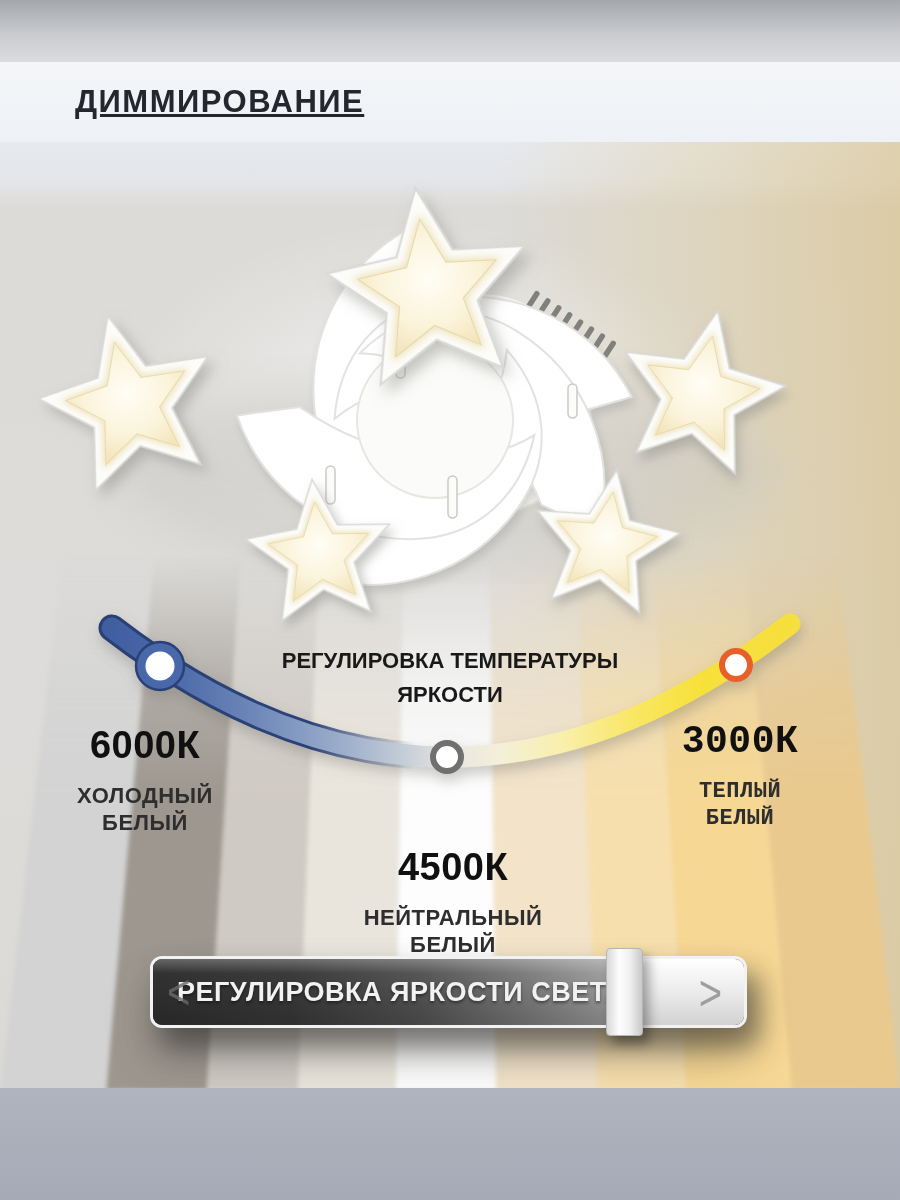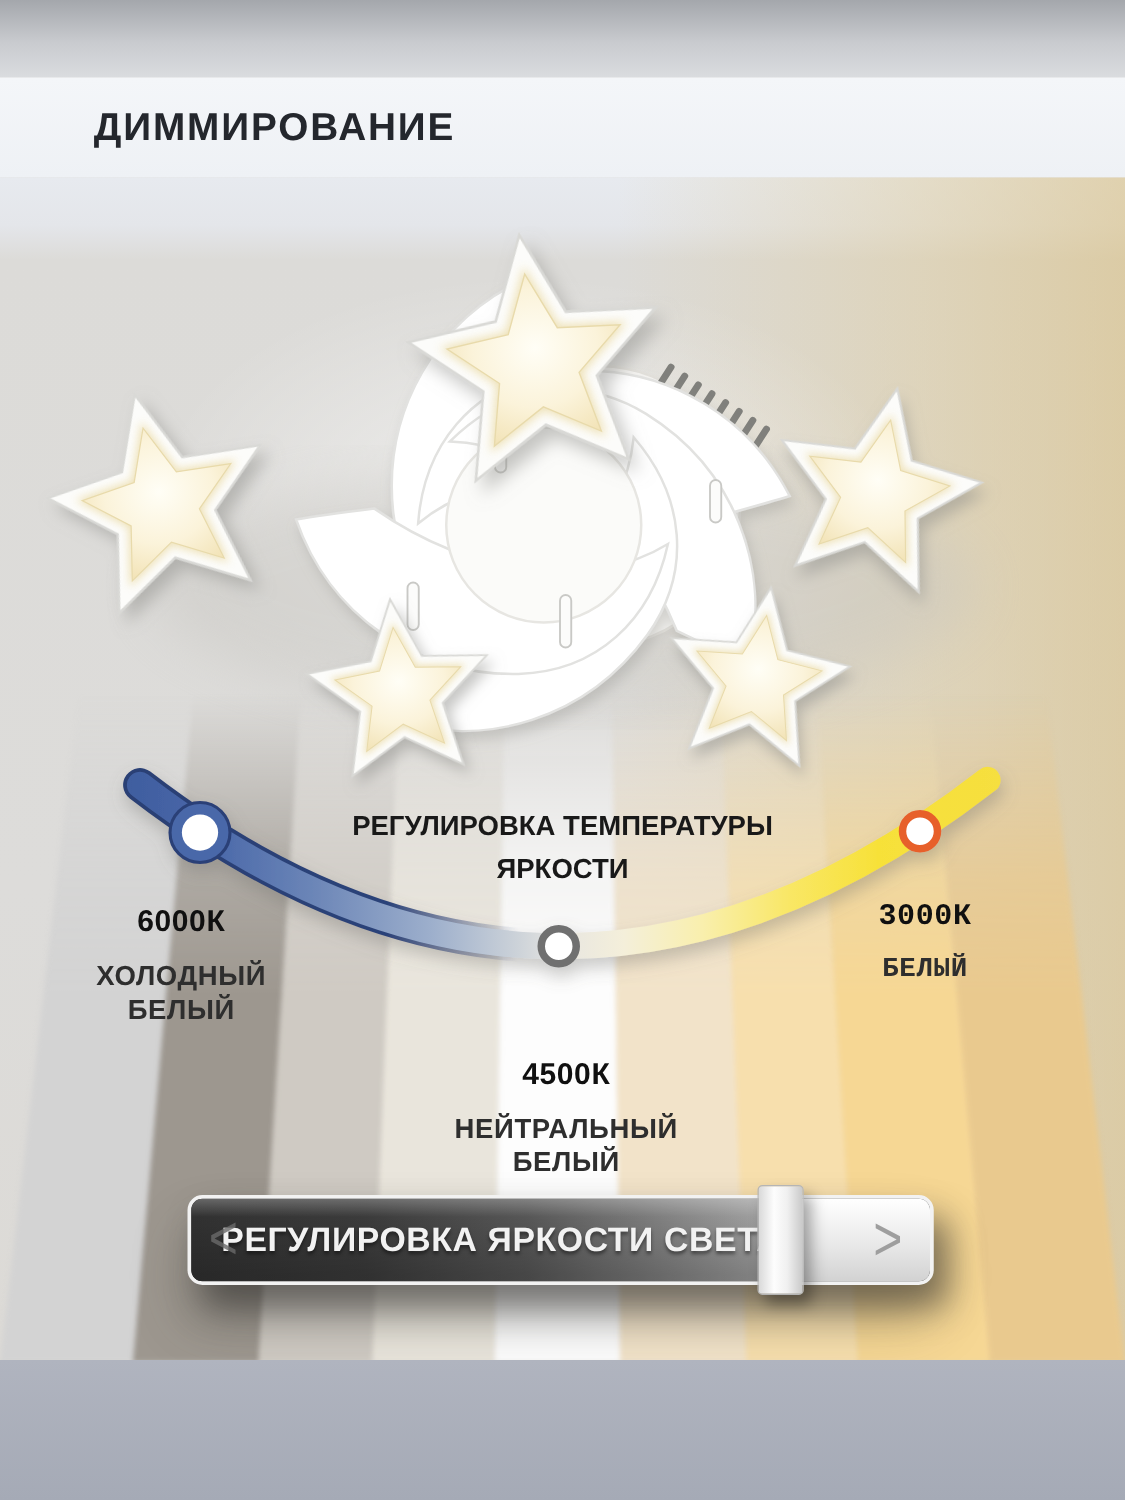--- a/index.html
+++ b/index.html
@@ -5,40 +5,40 @@
   html,body{margin:0;padding:0;background:#888;}
   *{box-sizing:border-box;}
   #page{position:relative;width:900px;height:1200px;overflow:hidden;
         font-family:"Liberation Sans",sans-serif;background:#dddcda;}
 
   
   .top-strip{position:absolute;left:0;top:0;width:900px;height:62px;
     background:linear-gradient(to bottom,#a4a7ac,#c9cbcf 55%,#dadcdf);}
   .header-bar{position:absolute;left:0;top:62px;width:900px;height:80px;
     background:linear-gradient(to bottom,#f4f6f9,#eef1f5);display:flex;align-items:center;}
-  .header-bar h1{margin:0 0 0 75px;font-size:31px;font-weight:800;letter-spacing:1.5px;color:#24272d;}
+  .header-bar h1{margin:0 0 0 75px;font-size:31px;font-weight:800;letter-spacing:1.5px;color:#24272d;text-decoration:underline;}
 
   
   .photo-area{position:absolute;left:0;top:142px;width:900px;height:946px;
     background:
       linear-gradient(to right, rgba(224,205,160,0) 55%, rgba(224,203,152,.45) 82%, rgba(219,193,132,.6) 100%),
       linear-gradient(to bottom,#e7eaef 0%,#e4e6ea 4%,#dcdbd8 7%,#dddcda 60%,#dcdad6 100%);}
   .photo-glow{position:absolute;left:0;top:0;width:900px;height:620px;
     background:radial-gradient(ellipse 430px 260px at 47% 42%, rgba(255,255,255,.55), rgba(255,255,255,0) 70%);}
 
   svg{display:block;}
   .rays-svg{position:absolute;left:0;top:413px;}      
   .lamp-svg{position:absolute;left:20px;top:28px;}    
   .arc-svg{position:absolute;left:0;top:458px;}       
 
   
   .temp-title{position:absolute;left:0;top:502px;width:900px;text-align:center;
     font-size:22px;line-height:34px;font-weight:700;color:#191919;}
   .temp-stop{position:absolute;width:220px;text-align:center;color:#2e2e2e;}
-  .temp-stop .kelvin{font-size:24px;font-weight:800;color:#101010;letter-spacing:.5px;}
+  .temp-stop .kelvin{font-size:38px;font-weight:800;color:#101010;letter-spacing:.5px;}
   .temp-stop .sub{font-size:22px;font-weight:600;line-height:27px;letter-spacing:.5px;margin-top:15px;}
   .stop-6000{left:35px;top:582px;}
   .stop-4500{left:343px;top:704px;}
   .stop-3000{left:630px;top:578px;font-family:Liberation Mono, monospace;}
 
   
   .bright-bar{position:absolute;left:150px;top:814px;width:597px;height:72px;
     border:3px solid #f2f2f2;border-radius:12px;
     box-shadow:12px 18px 26px rgba(50,48,45,.55), 0 28px 44px rgba(60,58,52,.3);
     background:#333;}
@@ -234,20 +234,21 @@
     <div class="temp-stop stop-4500">
       <div class="kelvin">4500К</div>
       <div class="sub">
         <div>НЕЙТРАЛЬНЫЙ</div>
         <div>БЕЛЫЙ</div>
       </div>
     </div>
     <div class="temp-stop stop-3000">
       <div class="kelvin">3000К</div>
       <div class="sub">
+        <div>ТЕПЛЫЙ</div>
         <div>БЕЛЫЙ</div>
       </div>
     </div>
 
     <div class="bright-bar">
       <div class="seg-dark">
         <span class="arrow arrow-prev">&lt;</span>
         <span class="bright-label">РЕГУЛИРОВКА ЯРКОСТИ СВЕТА</span>
       </div>
       <div class="seg-light">

